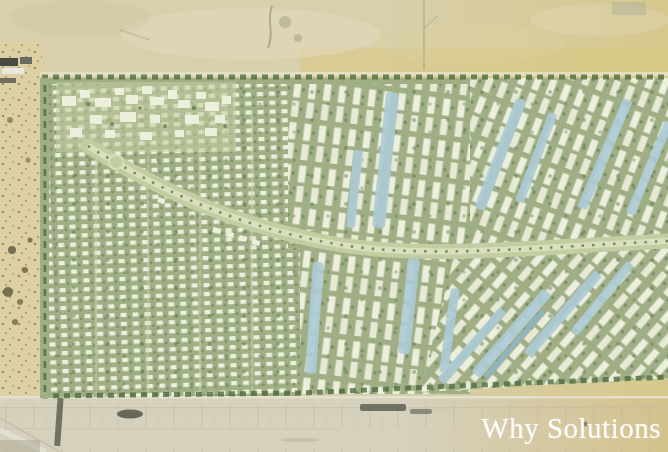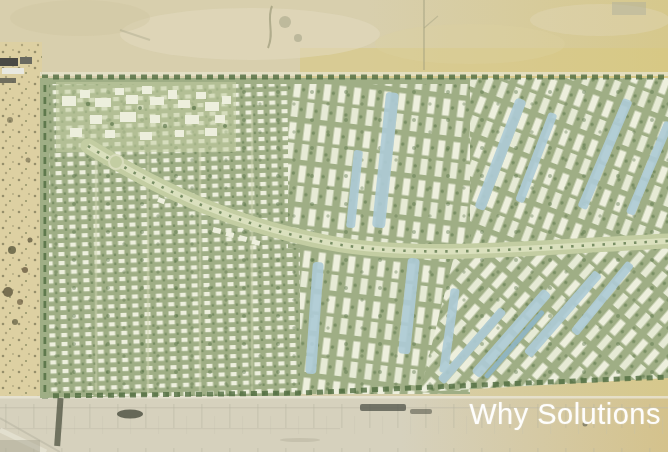--- a/index.html
+++ b/index.html
@@ -6,22 +6,22 @@
   .stage{
     position:relative;
     width:668px;height:452px;
     overflow:hidden;
     font-family:"Liberation Sans", sans-serif;
     background:var(--sand-top,#d8cfad);
   }
   .stage svg{display:block;width:668px;height:452px;}
   .watermark{
     position:absolute;
-    right:7px;bottom:16px;
-    font-family:Liberation Sans, sans-serif;
+    right:7px;bottom:2px;
+    font-family:Liberation Serif, serif;
     font-size:29px;
     letter-spacing:0.5px;
     color:var(--watermark,#ffffff);
     opacity:0.97;
     text-shadow:0 0 2px rgba(255,255,255,0.35);
     pointer-events:none;
     line-height:1.5;
     white-space:nowrap;
   }
 </style>

